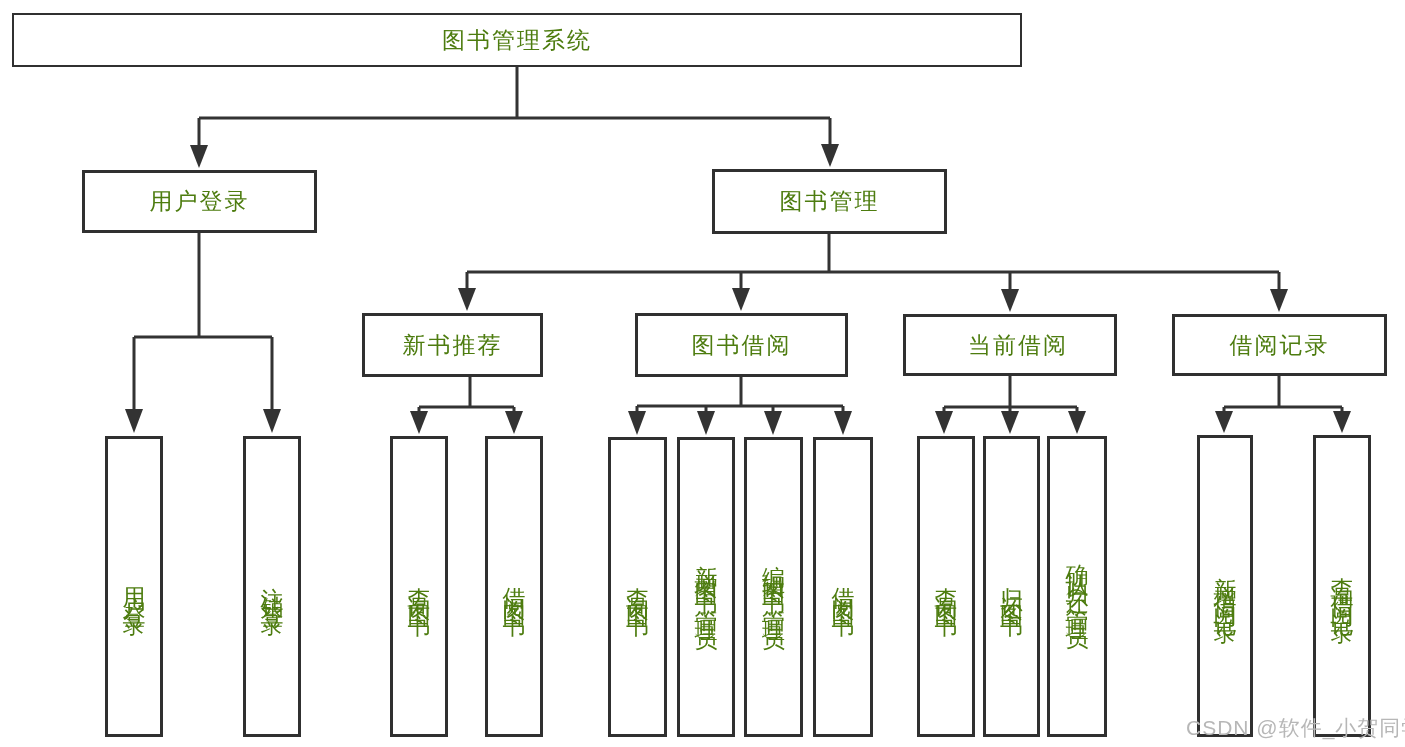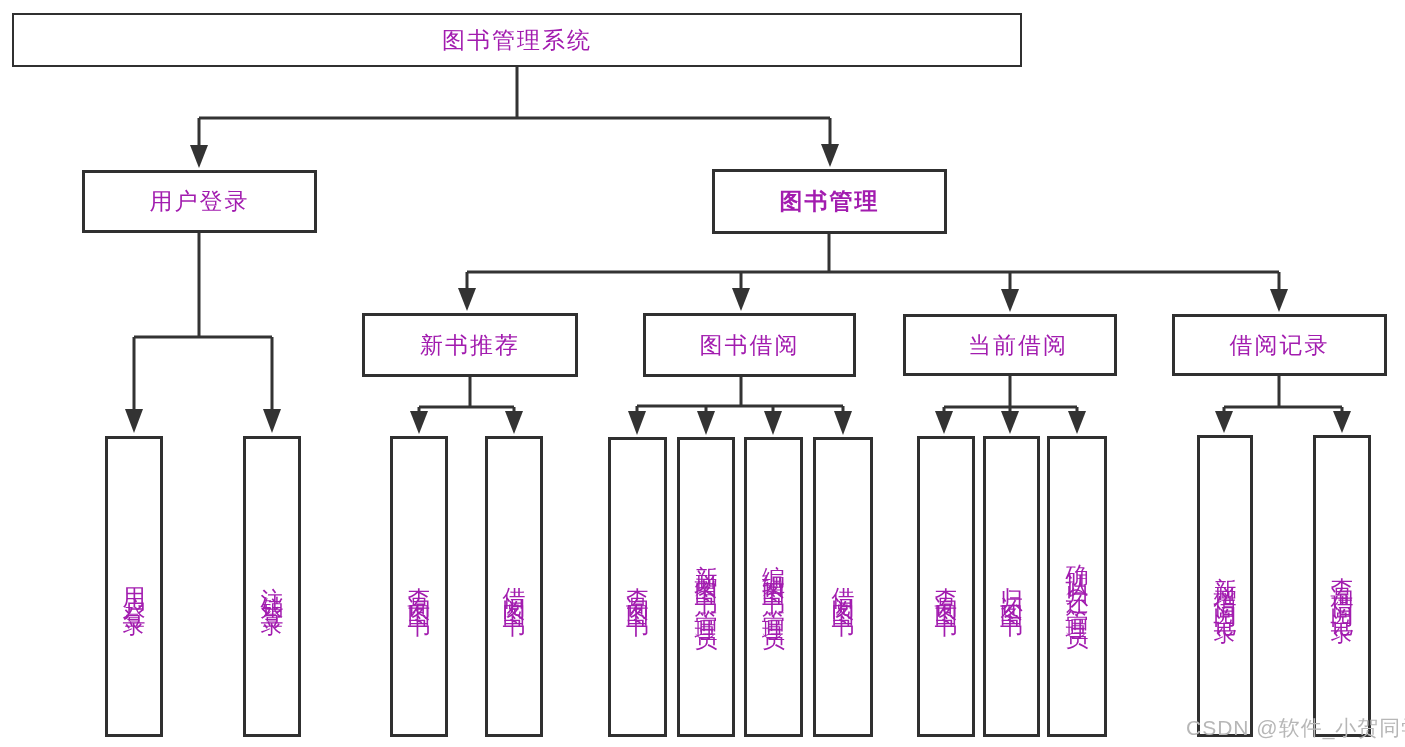--- a/index.html
+++ b/index.html
@@ -4,21 +4,21 @@
 <style>
   html,body { margin:0; padding:0; background:#ffffff; }
   .stage {
     position:relative; width:1405px; height:747px; background:#ffffff;
     font-family:"Liberation Sans", sans-serif; overflow:hidden;
   }
   .wires { position:absolute; left:0; top:0; width:1405px; height:747px; pointer-events:none; }
   .box {
     position:absolute; background:#ffffff; border:3px solid #303030;
     box-sizing:border-box; display:flex; align-items:center; justify-content:center;
-    color:#a21caf; z-index:2;
+    color:#4d7c0f; z-index:2;
   }
   .h-label { font-size:23px; letter-spacing:2px; white-space:nowrap; }
   .v-leaf {
     writing-mode:vertical-rl; text-orientation:mixed;
     font-size:23px; letter-spacing:9px; line-height:1;
   }
   .watermark {
     position:absolute; left:1186px; top:714px; width:219px;
     font-size:21px; letter-spacing:1px; color:#b7b7b7; z-index:3;
     white-space:nowrap; text-align:right;
@@ -69,28 +69,28 @@
     </g>
   </svg>
 
   <div class="box" style="left:12px; top:13px; width:1010px; height:54px; border-width:2px;">
     <span class="h-label">图书管理系统</span>
   </div>
 
   <div class="box" style="left:82px; top:170px; width:235px; height:63px;">
     <span class="h-label">用户登录</span>
   </div>
-  <div class="box" style="left:712px; top:169px; width:235px; height:65px;font-weight:bold;">
+  <div class="box" style="left:712px; top:169px; width:235px; height:65px;">
     <span class="h-label">图书管理</span>
   </div>
 
-  <div class="box" style="left:362px; top:313px; width:216px; height:64px;">
+  <div class="box" style="left:362px; top:313px; width:181px; height:64px;">
     <span class="h-label">新书推荐</span>
   </div>
-  <div class="box" style="left:635px; top:313px; width:213px; height:64px;margin-left:8px;">
+  <div class="box" style="left:635px; top:313px; width:213px; height:64px;">
     <span class="h-label">图书借阅</span>
   </div>
   <div class="box" style="left:903px; top:314px; width:214px; height:62px;padding-left:16px;">
     <span class="h-label">当前借阅</span>
   </div>
   <div class="box" style="left:1172px; top:314px; width:215px; height:62px;">
     <span class="h-label">借阅记录</span>
   </div>
 
   <div class="box" style="left:105px; top:436px; width:58px; height:301px;">

